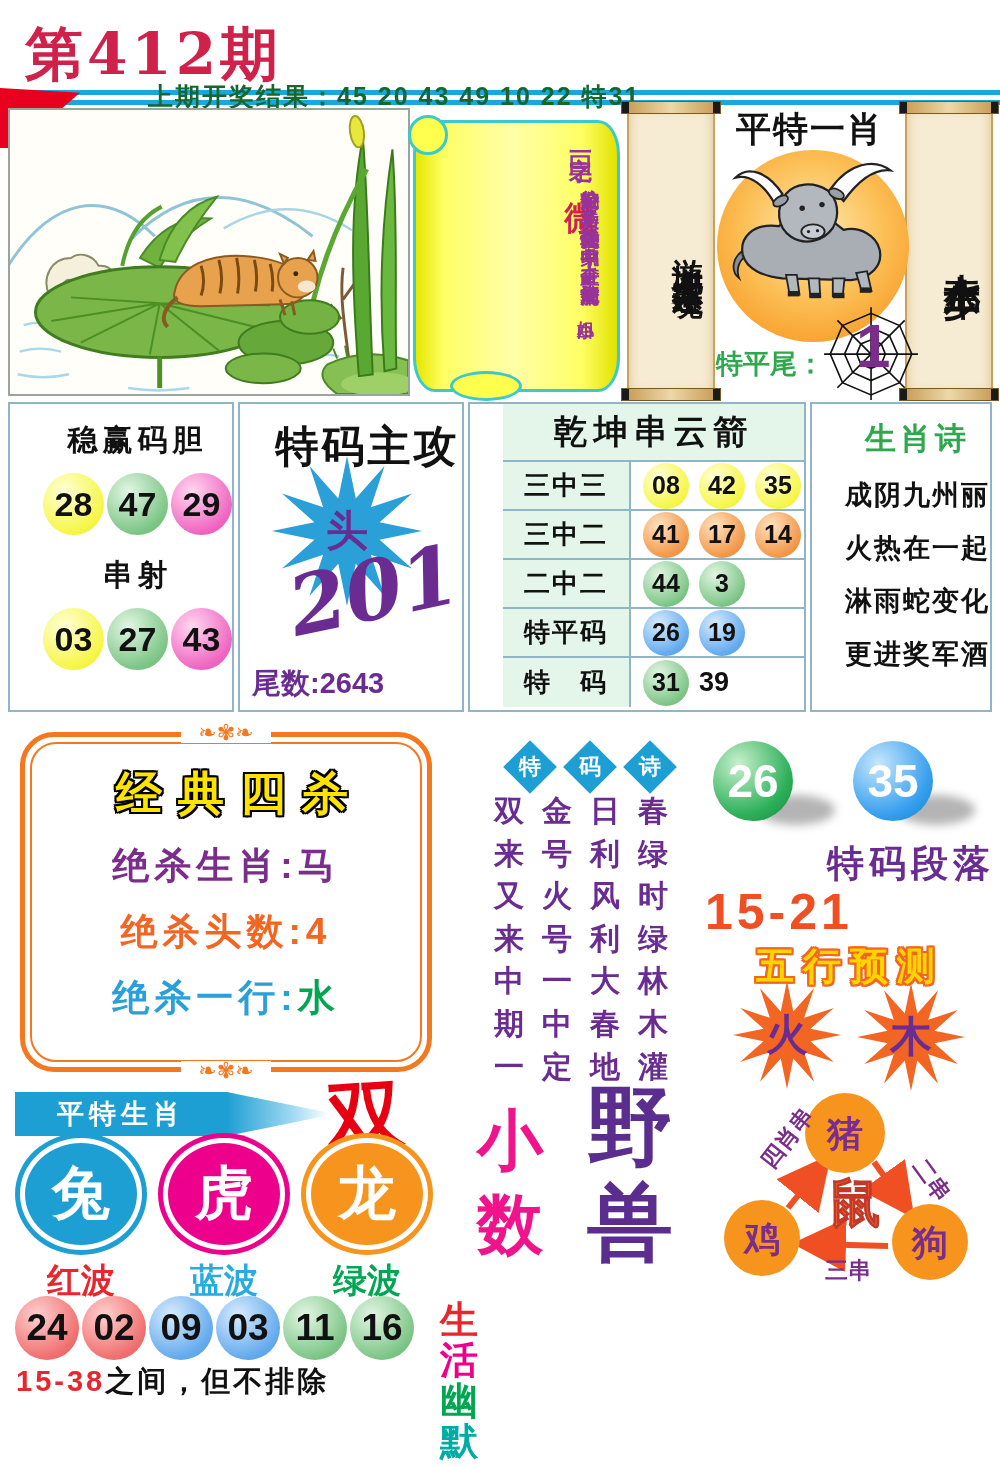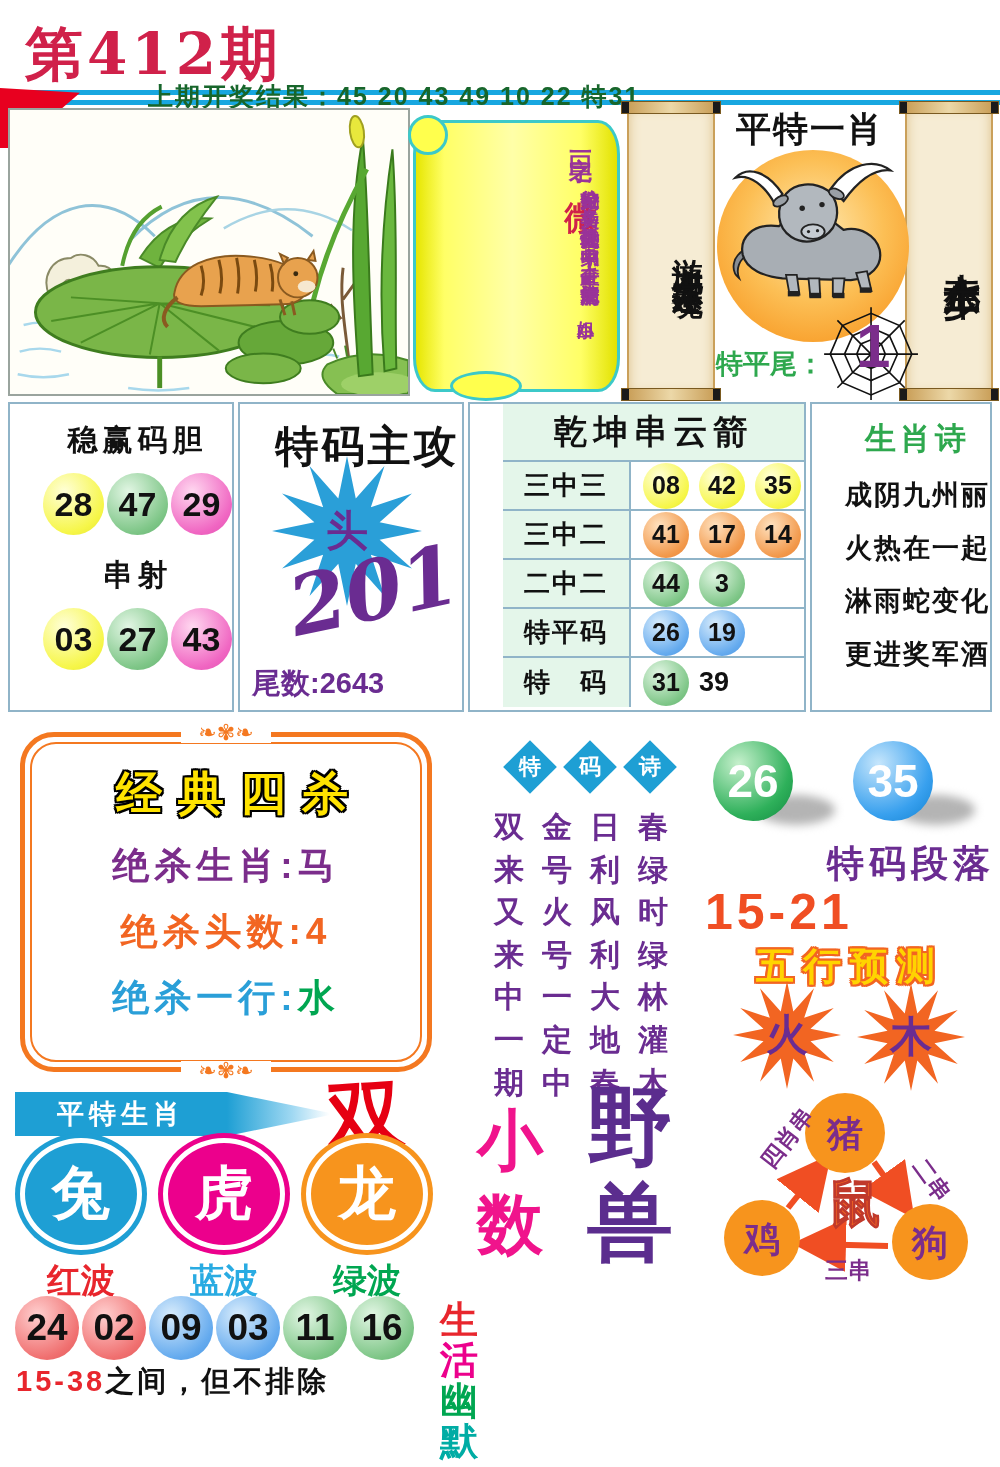--- a/index.html
+++ b/index.html
@@ -117,21 +117,21 @@
   .kill-line { text-align:center; font-size:37px; font-weight:900; letter-spacing:5px; margin-top:16px; }
   .kl1 { color:#7b2d8b; } .kl2 { color:#f26522; } .kl3 { color:#00a651; } .kl4 { color:#2a9fd8; }
   .kl4 .water { color:#00a651; }
 
   
   .tema { position:absolute; left:470px; top:748px; width:240px; text-align:center; }
   .diamonds { display:flex; justify-content:center; gap:22px; }
   .diamond { width:38px; height:38px; background:#1e9fd4; transform:rotate(45deg);
     display:flex; align-items:center; justify-content:center; }
   .diamond span { transform:rotate(-45deg); color:#fff; font-size:22px; font-weight:bold; }
-  .tema-grid { margin-top:20px; }
+  .tema-grid { margin-top:4px; }
   .tema-row { font-size:30px; font-weight:900; color:#6a2c91; letter-spacing:18px; line-height:1.42;
     font-family:"DejaVu Serif", serif; }
 
   
   .segment { position:absolute; left:705px; top:735px; width:290px; height:350px; }
   .seg-shadow { position:absolute; width:78px; height:30px; border-radius:50%; background:#b4b4b4; filter:blur(5px); }
   .seg-ball { position:absolute; }
   .seg-title { position:absolute; top:104px; width:100%; text-align:right; font-size:37px; font-weight:900;
     color:#6a2c91; letter-spacing:5px; }
   .seg-range { position:absolute; top:148px; width:100%; text-align:left; font-size:50px; font-weight:900; color:#f04e23; letter-spacing:4px; }
@@ -386,22 +386,22 @@
       <div class="diamond">
           <span>诗</span>
         </div>
     </div>
     <div class="tema-grid">
       <div class="tema-row">双金日春</div>
       <div class="tema-row">来号利绿</div>
       <div class="tema-row">又火风时</div>
       <div class="tema-row">来号利绿</div>
       <div class="tema-row">中一大林</div>
+      <div class="tema-row">期中春木</div>
       <div class="tema-row">一定地灌</div>
-      <div class="tema-row">期中春木</div>
     </div>
   </div>
 
   <div class="segment">
     <div class="seg-shadow" style="left:52px; top:60px;"></div>
     <div class="seg-shadow" style="left:192px; top:60px;"></div>
     <div class="seg-ball ball sz80 b-bgreen" style="left:8px; top:6px;">26</div>
     <div class="seg-ball ball sz80 b-bblue" style="left:148px; top:6px;">35</div>
     <div class="seg-title">特码段落</div>
     <div class="seg-range">15-21</div>

